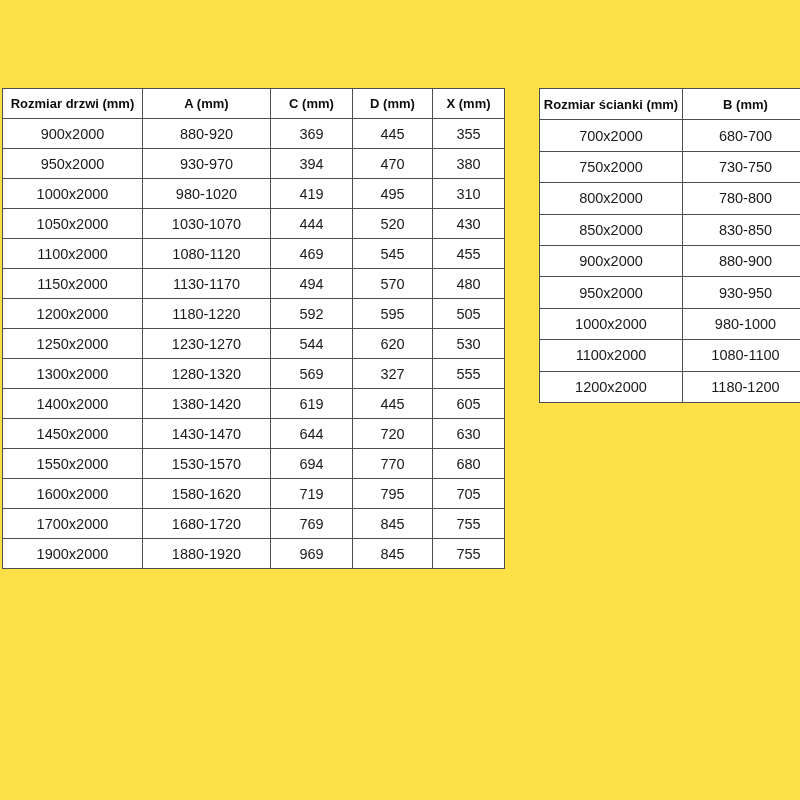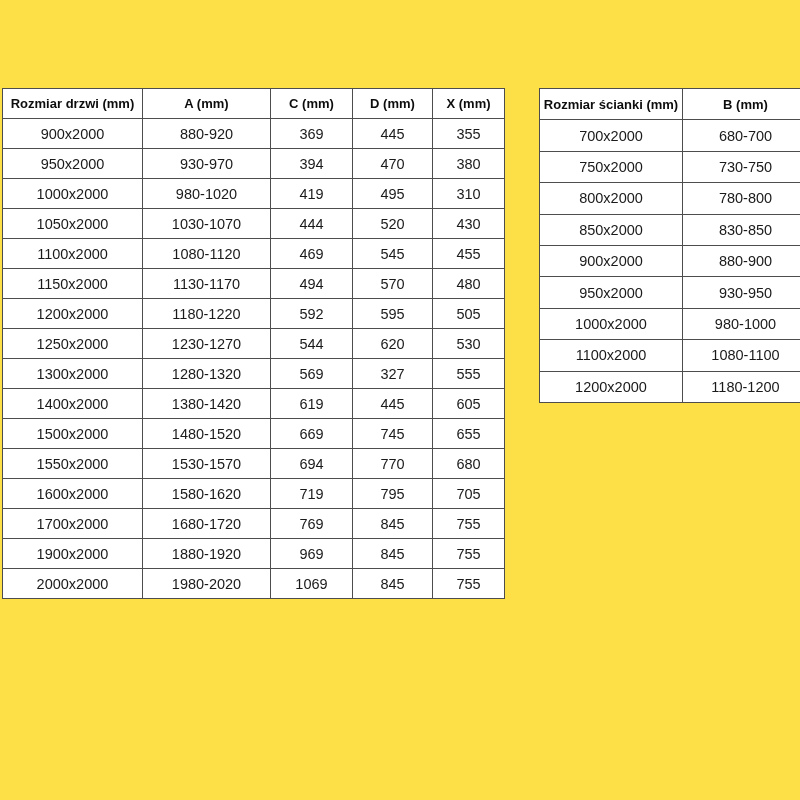--- a/index.html
+++ b/index.html
@@ -143,25 +143,25 @@
           <td>555</td>
         </tr>
         <tr>
           <td>1400x2000</td>
           <td>1380-1420</td>
           <td>619</td>
           <td>445</td>
           <td>605</td>
         </tr>
         <tr>
-          <td>1500x2000</td>
-          <td>1480-1520</td>
-          <td>669</td>
-          <td>745</td>
-          <td>655</td>
+          <td>1450x2000</td>
+          <td>1430-1470</td>
+          <td>644</td>
+          <td>720</td>
+          <td>630</td>
         </tr>
         <tr>
           <td>1550x2000</td>
           <td>1530-1570</td>
           <td>694</td>
           <td>770</td>
           <td>680</td>
         </tr>
         <tr>
           <td>1600x2000</td>
@@ -177,27 +177,20 @@
           <td>845</td>
           <td>755</td>
         </tr>
         <tr>
           <td>1900x2000</td>
           <td>1880-1920</td>
           <td>969</td>
           <td>845</td>
           <td>755</td>
         </tr>
-        <tr>
-          <td>2000x2000</td>
-          <td>1980-2020</td>
-          <td>1069</td>
-          <td>845</td>
-          <td>755</td>
-        </tr>
       </tbody>
     </table>
 
   <table id="wall-table" class="size-table">
       <thead>
         <tr>
           <th>Rozmiar ścianki (mm)</th>
           <th>B (mm)</th>
         </tr>
       </thead>

